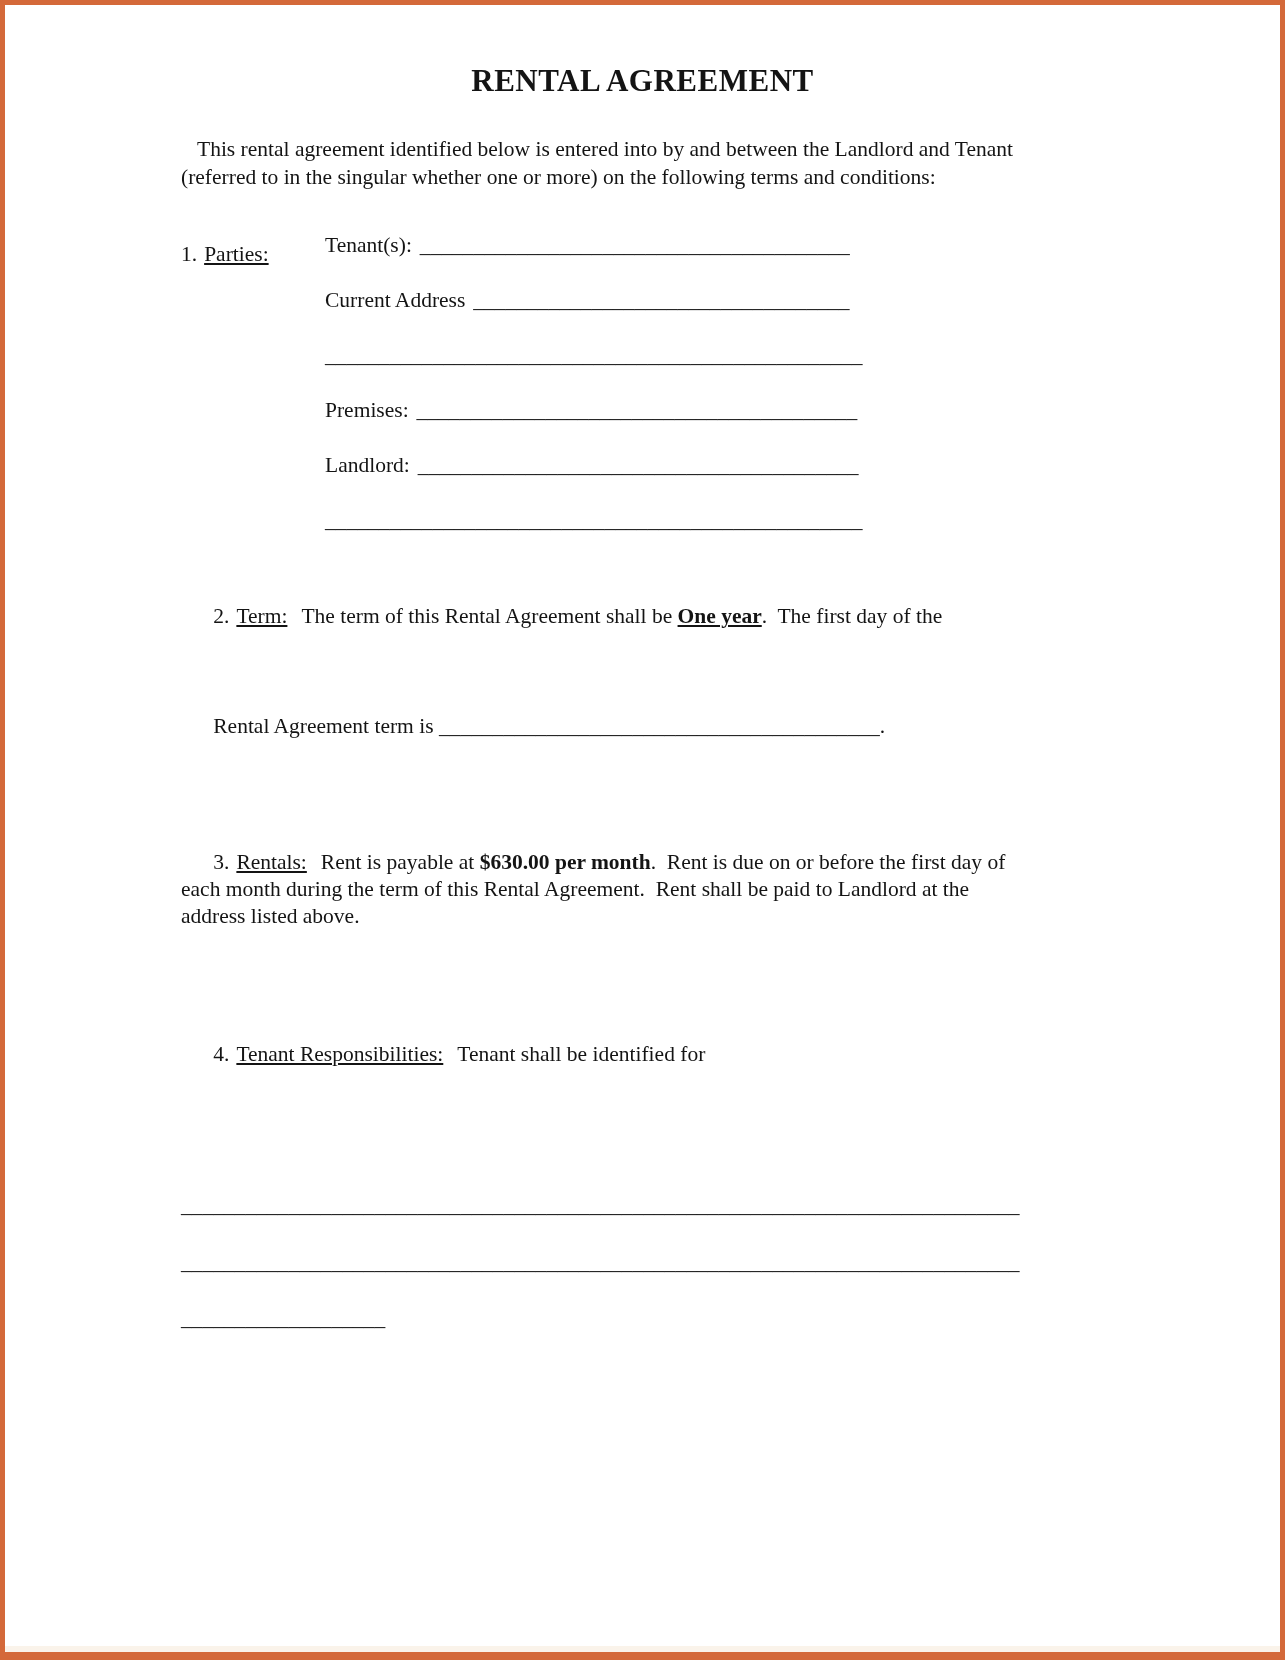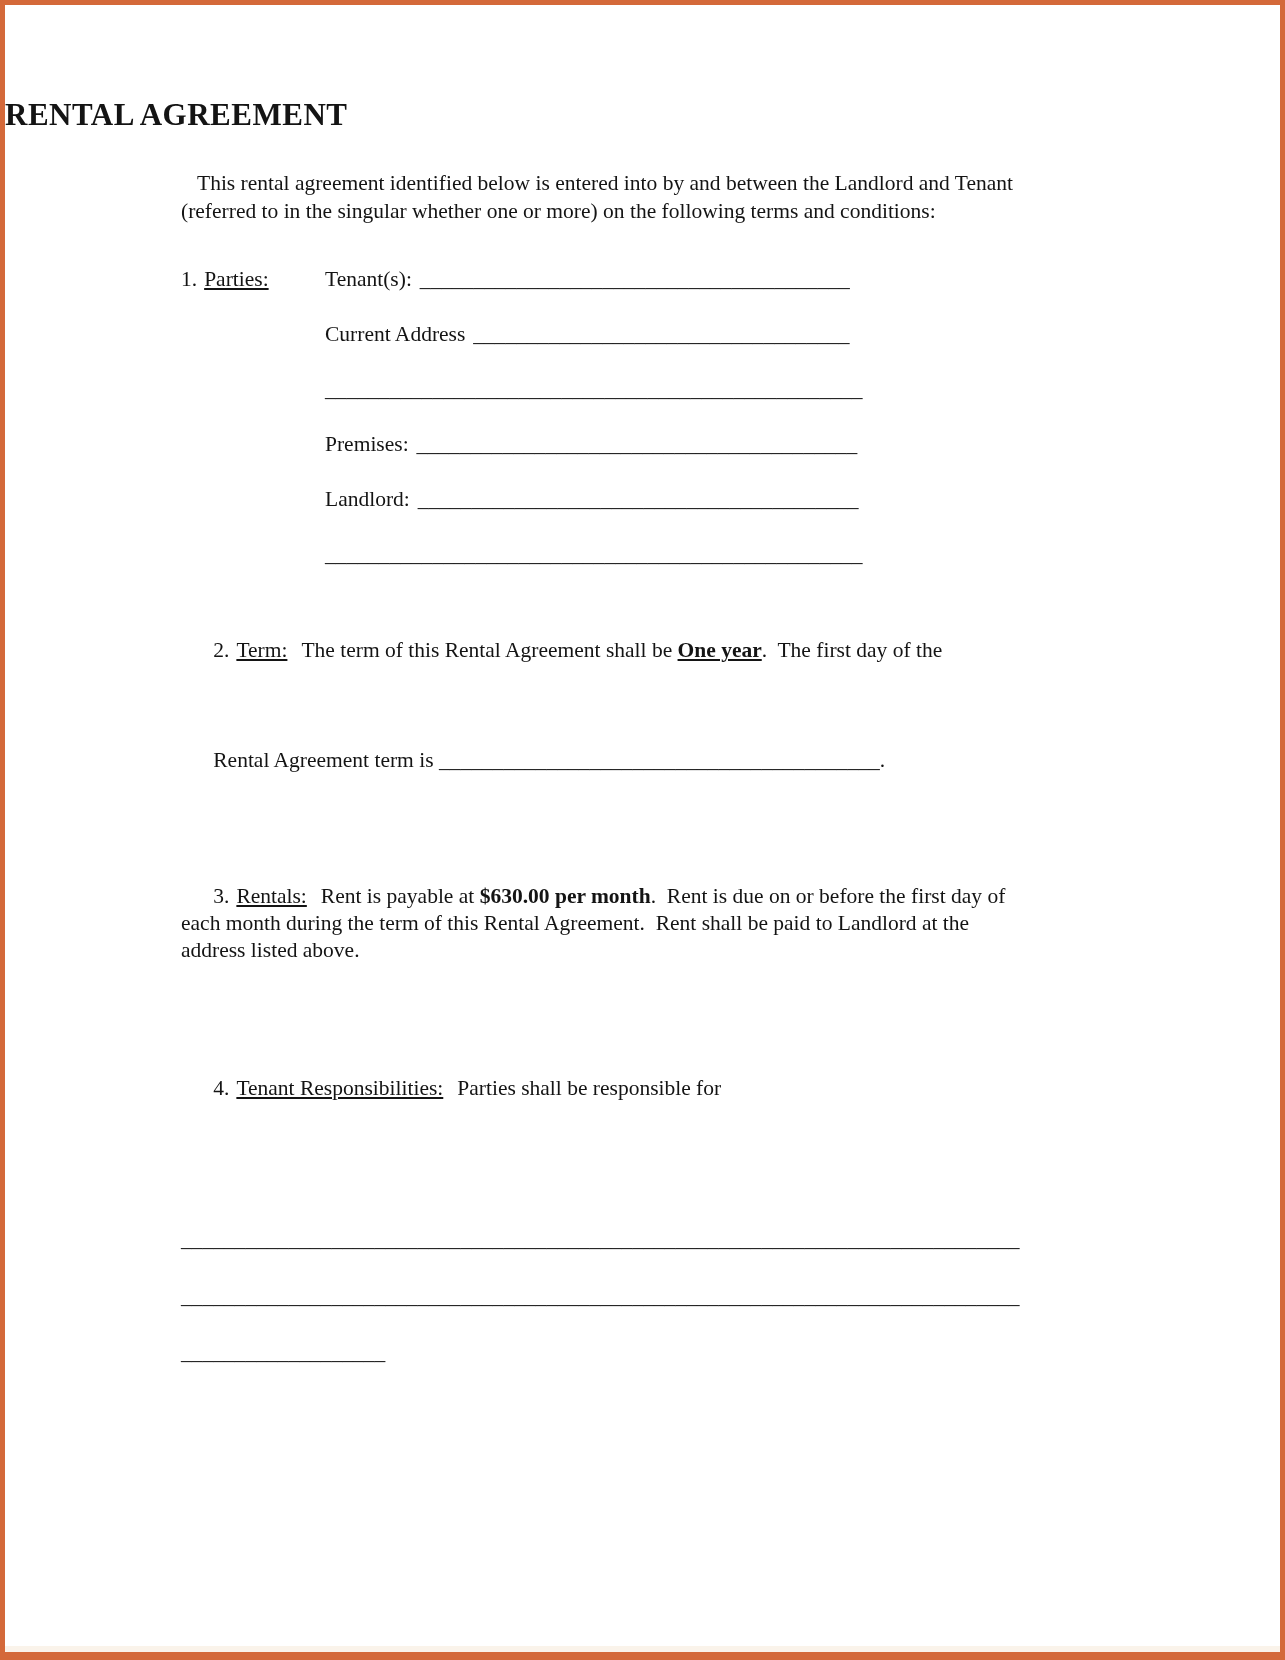--- a/index.html
+++ b/index.html
@@ -18,22 +18,22 @@
     color: #141414;
     font-size: 21.5px;
   }
   .cream-strip {
     position: absolute;
     left: 0; right: 0; bottom: 0;
     height: 6px;
     background: #faf3ea;
   }
   .doc-title {
-    padding-top: 92px;
-    text-align: left;
+    padding-top: 58px;
+    text-align: center;
     font-size: 31px;
     font-weight: bold;
     letter-spacing: 0.5px;
     white-space: pre;
   }
   .content {
     margin-left: 176px;
     width: 846px;
   }
   .intro {
@@ -42,21 +42,21 @@
     text-indent: 16px;
     white-space: pre-wrap;
   }
   .u  { text-decoration: underline; }
   .b  { font-weight: bold; }
   .bu { font-weight: bold; text-decoration: underline; }
   .sec-num { margin-right: 7px; }
   .sec-label { margin-right: 14px; text-decoration: underline; }
   .line { white-space: nowrap; letter-spacing: 0; }
   .parties { position: relative; margin-top: 40px; }
-  .parties-head { position: absolute; left: 0; top: 0; line-height: 28px; }
+  .parties-head { position: absolute; left: 0; top: 9px; line-height: 28px; }
   .p-row { margin-left: 144px; line-height: 28px; margin-bottom: 27px; }
   .p-row.standalone { margin-top: 6px; }
   .p-row .fl { margin-right: 8px; }
   .term-block { margin-top: 40px; line-height: 28px; white-space: pre-wrap; }
   .term-line2 { margin-top: 26px; line-height: 28px; white-space: pre-wrap; }
   .rentals-block { margin-top: 54px; line-height: 27px; white-space: pre-wrap; }
   .resp-head { margin-top: 55px; line-height: 28px; white-space: pre-wrap; }
   .blank-full-1 { margin-top: 95px; line-height: 28px; }
   .blank-full-2 { margin-top: 29px; line-height: 28px; }
   .blank-short  { margin-top: 28px; line-height: 28px; }
@@ -102,21 +102,21 @@
     </div>
     <div class="term-line2">
       <span>Rental Agreement term is </span><span class="line">_________________________________________</span><span>.</span>
     </div>
 
     <div class="rentals-block">
       <span class="sec-num">3.</span><span class="u sec-label">Rentals:</span><span>Rent is payable at </span><span class="b">$630.00 per month</span><span>.  Rent is due on or before the first day of each month during the term of this Rental Agreement.  Rent shall be paid to Landlord at the address listed above.</span>
     </div>
 
     <div class="resp-head">
-      <span class="sec-num">4.</span><span class="u sec-label">Tenant Responsibilities:</span><span>Parties shall be responsible for</span>
+      <span class="sec-num">4.</span><span class="u sec-label">Tenant Responsibilities:</span><span>Tenant shall be identified for</span>
     </div>
 
     <div class="blank-full-1">
       <span class="line">______________________________________________________________________________</span>
     </div>
     <div class="blank-full-2">
       <span class="line">______________________________________________________________________________</span>
     </div>
     <div class="blank-short">
       <span class="line">___________________</span>

